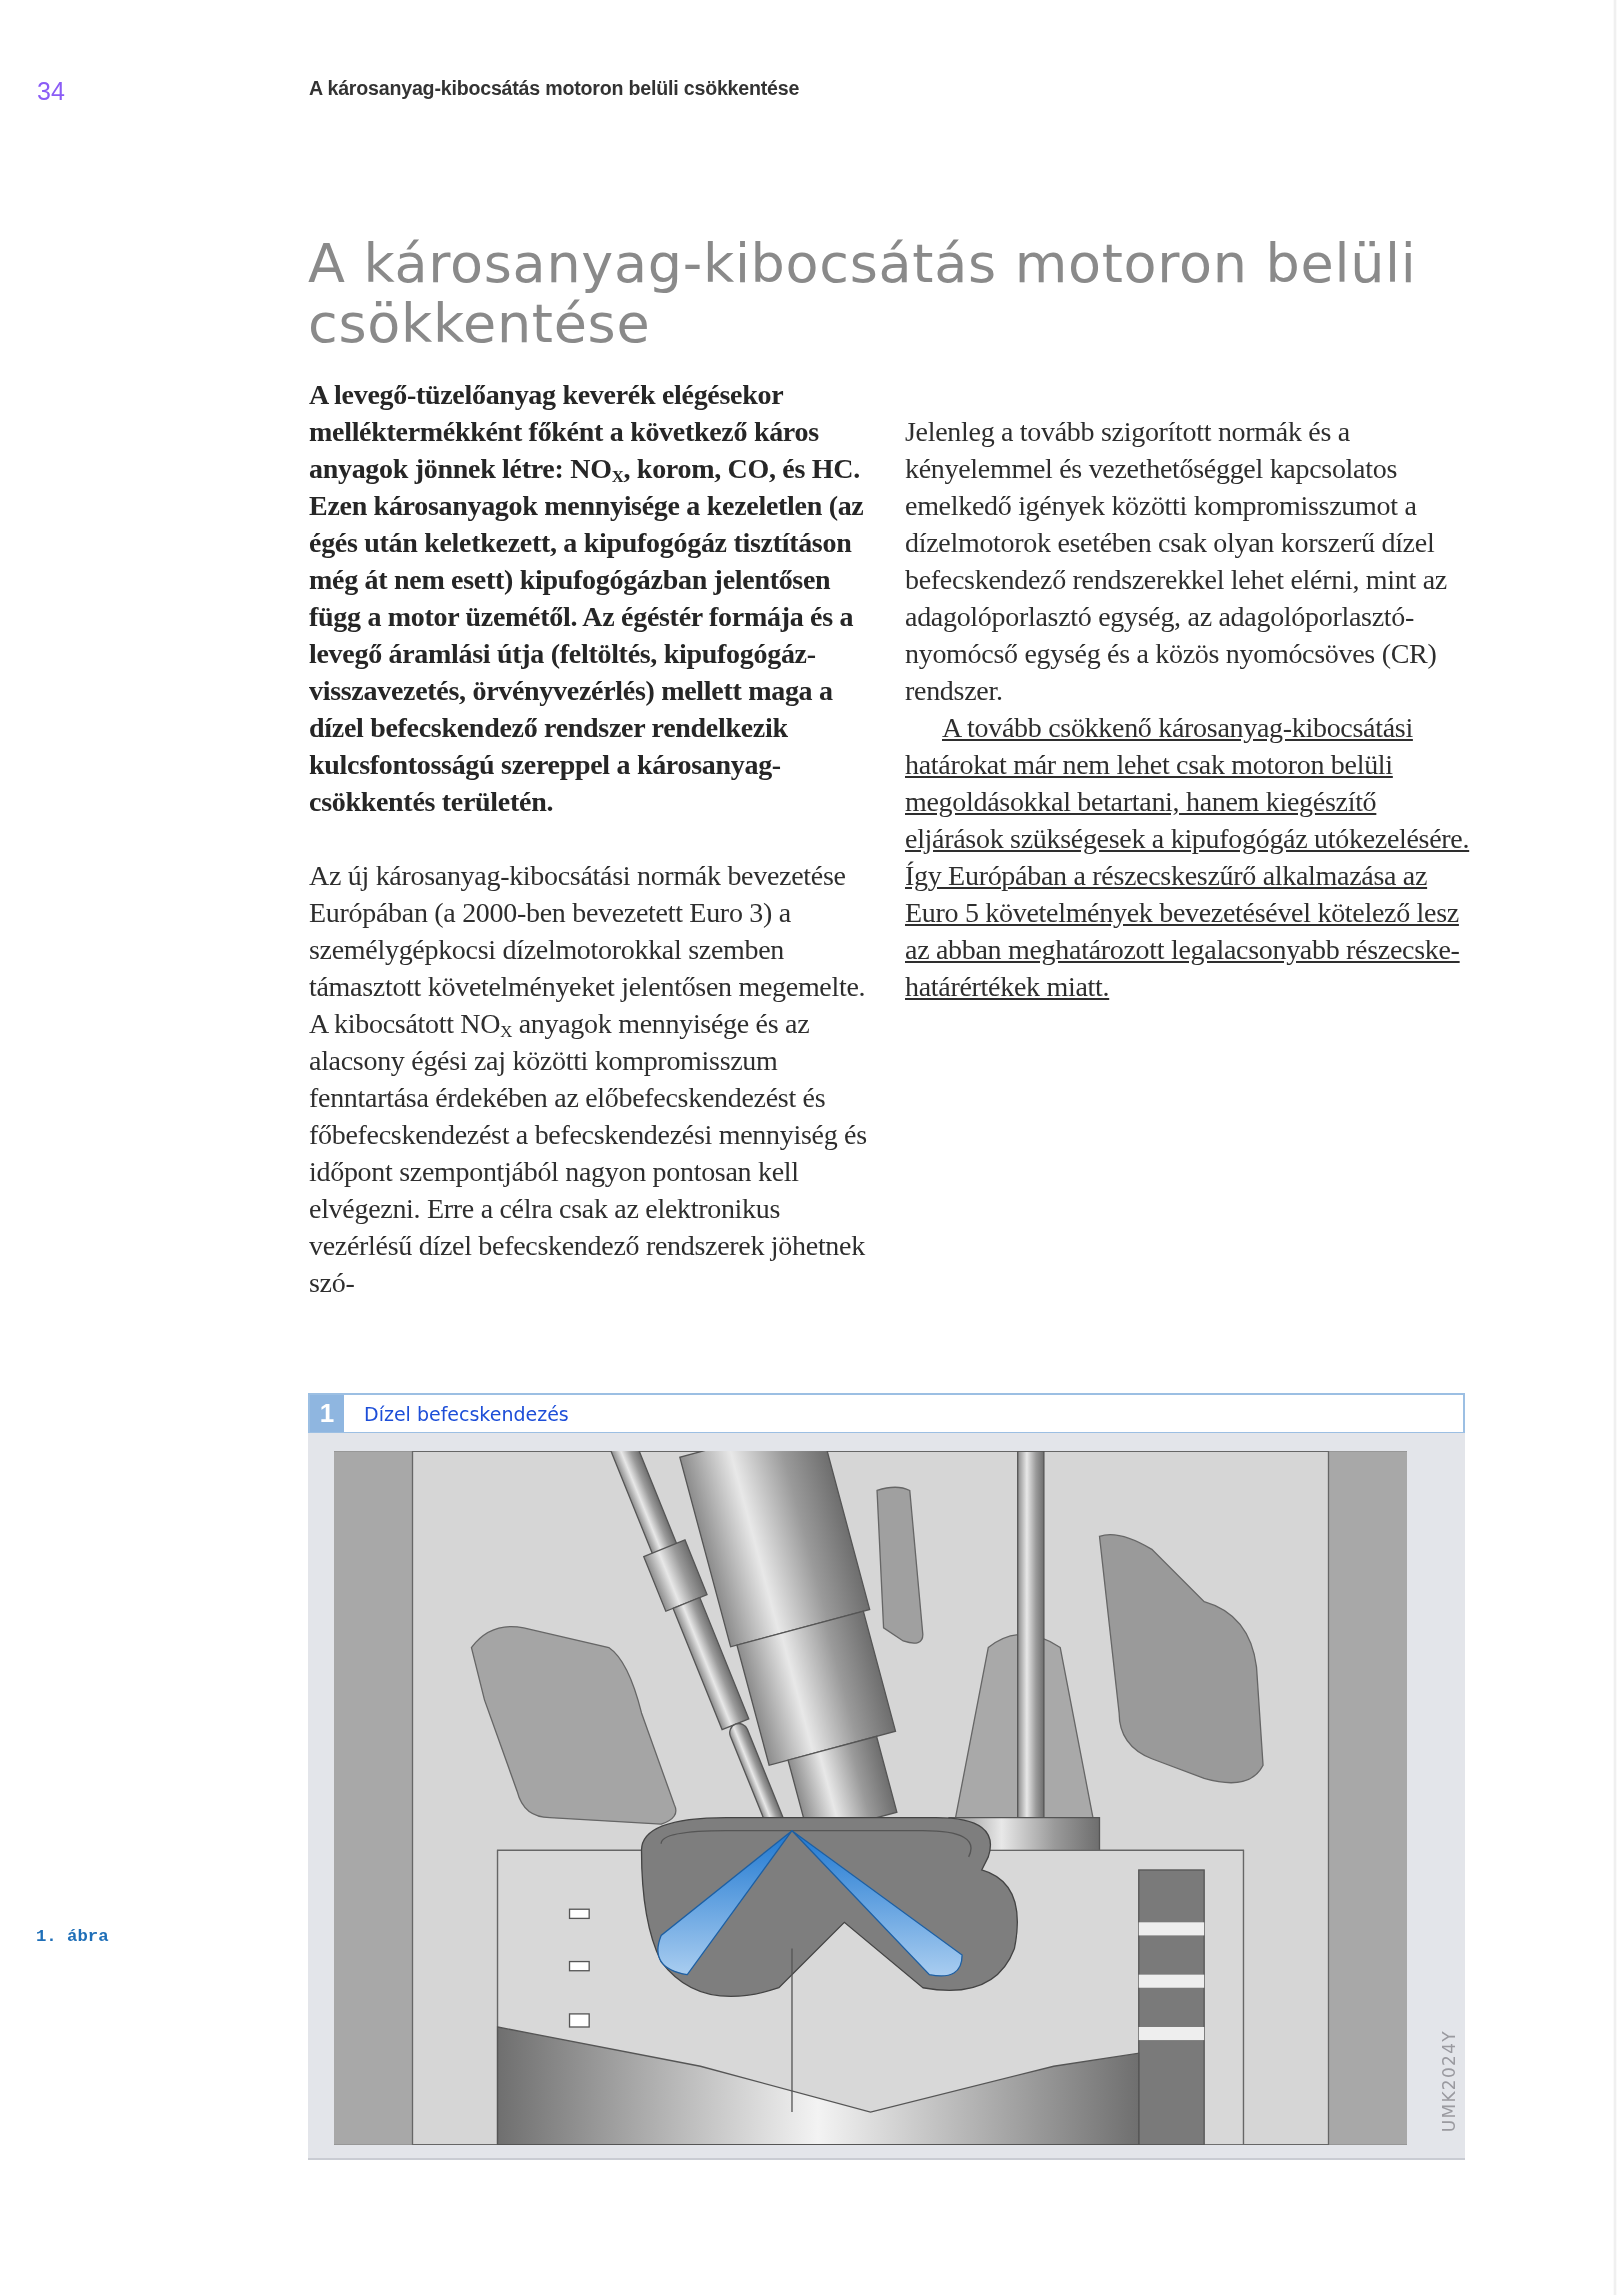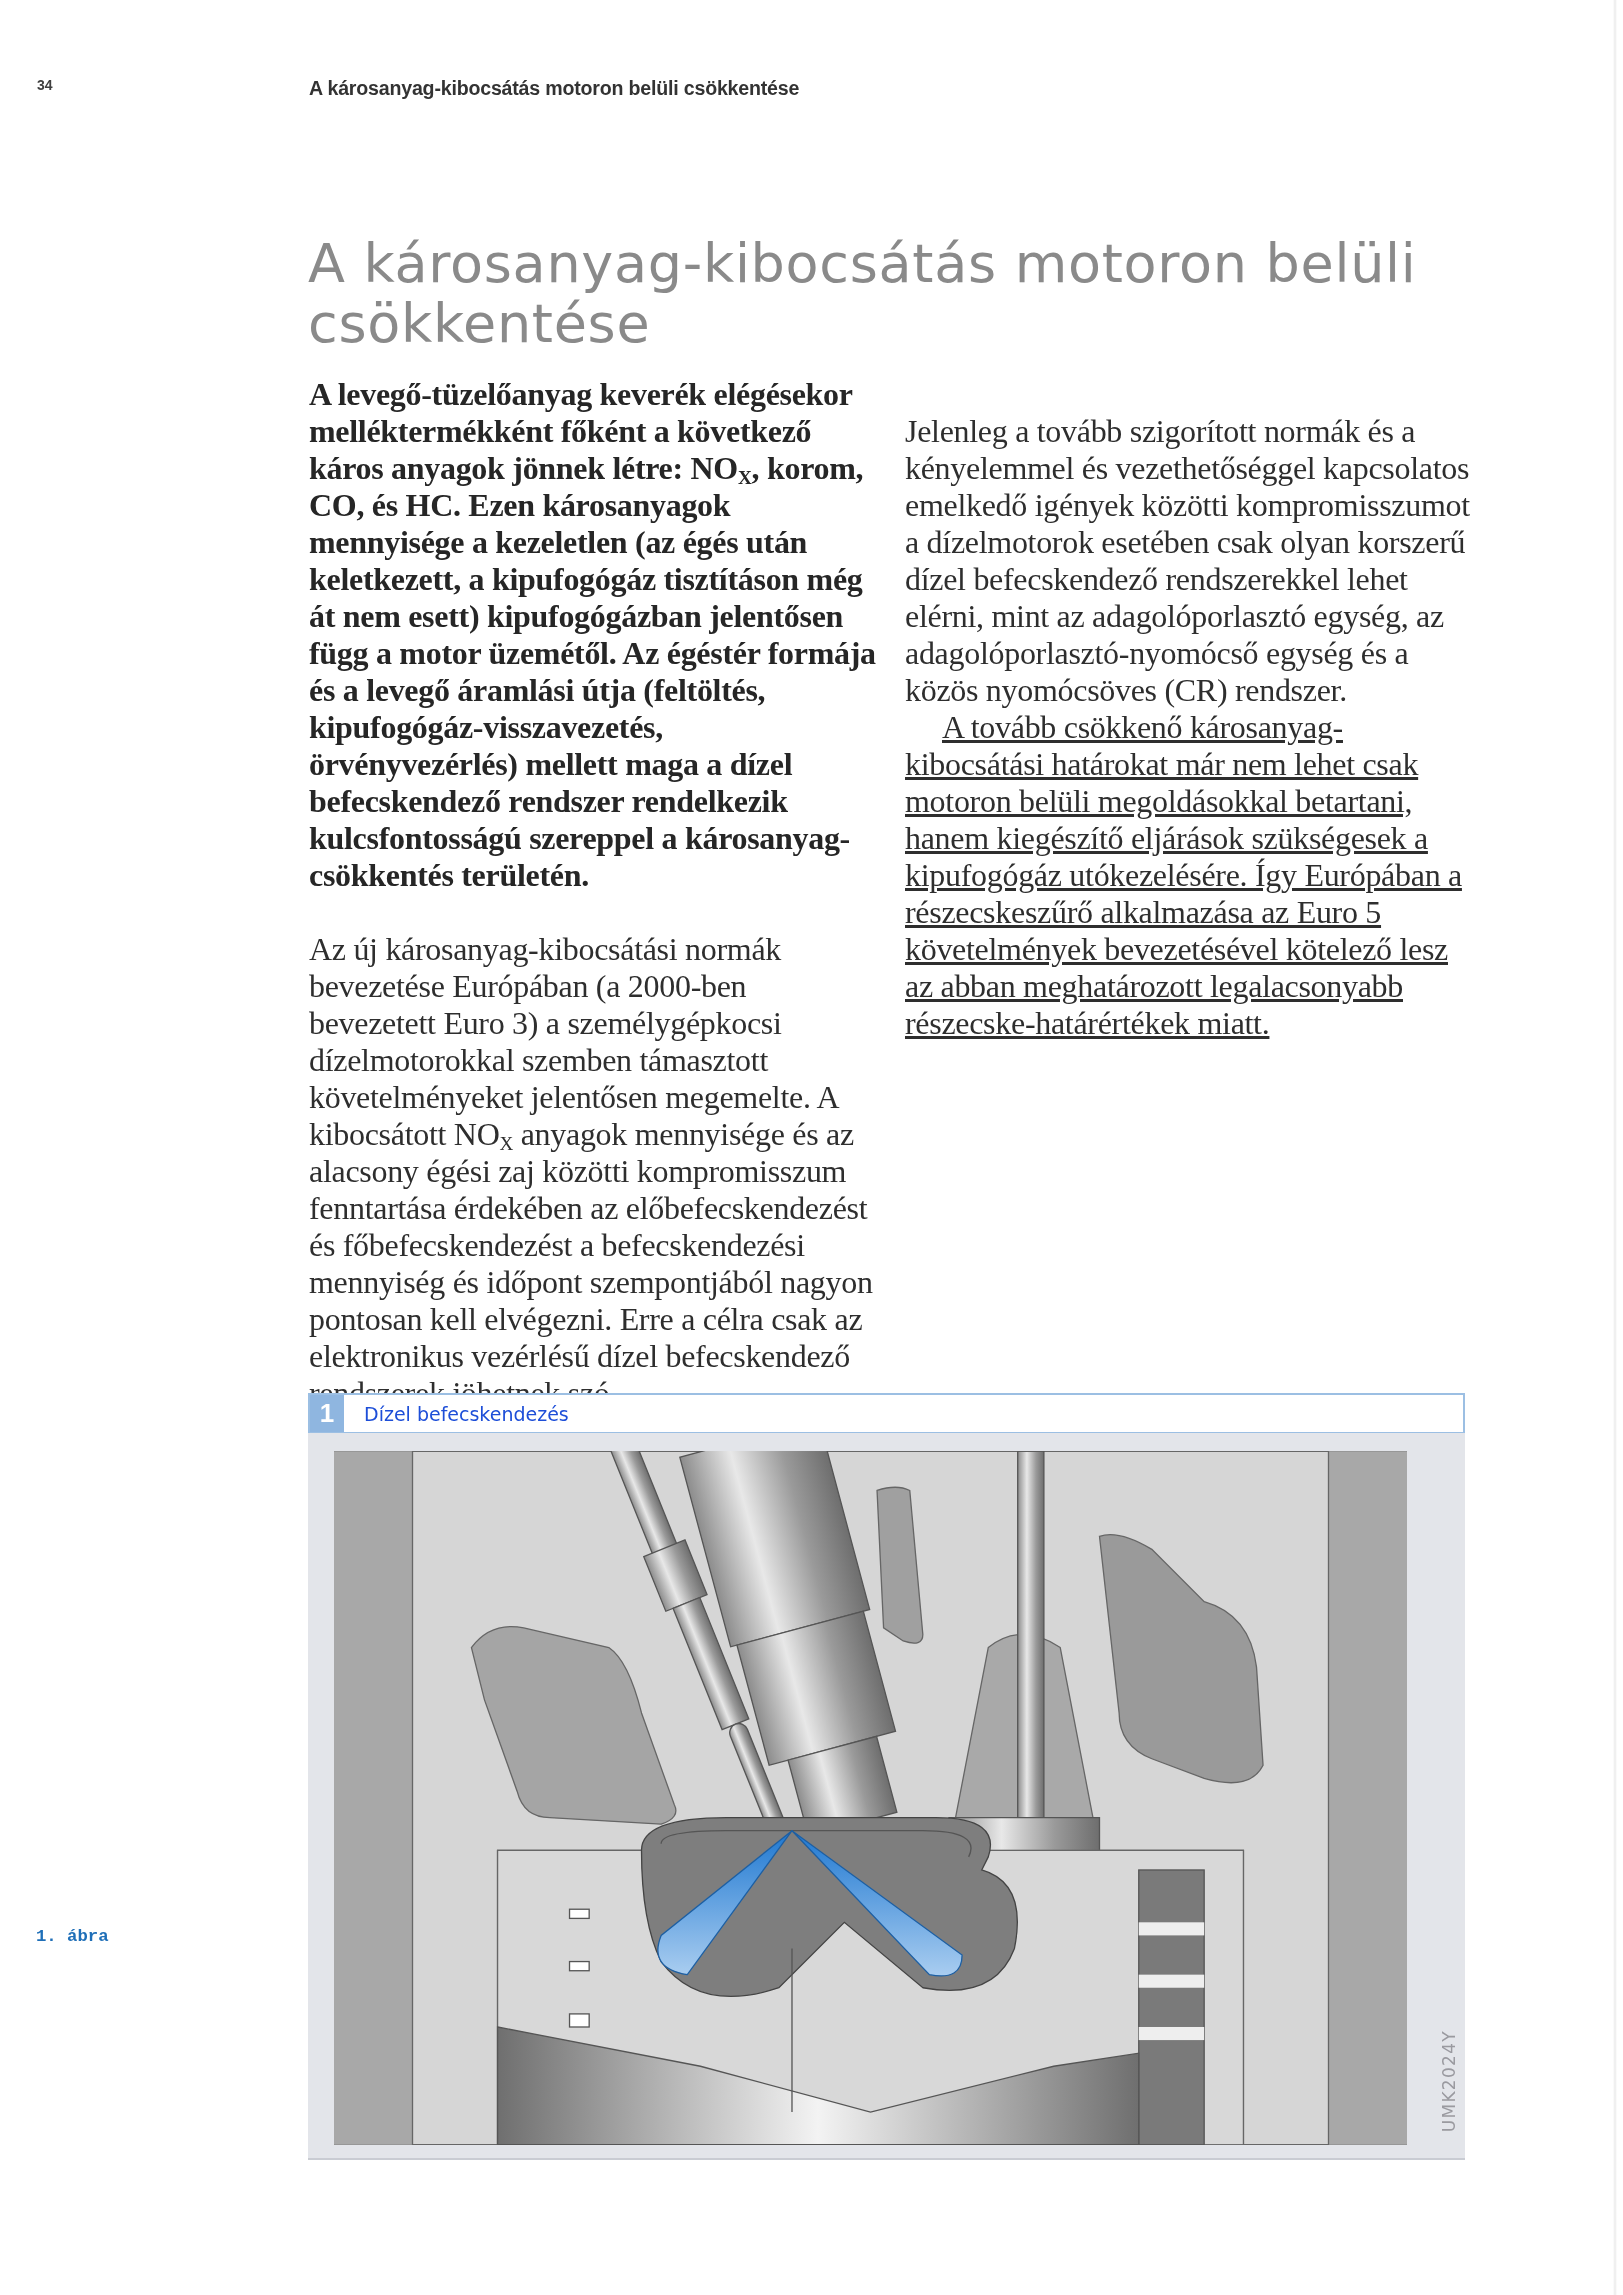--- a/index.html
+++ b/index.html
@@ -4,36 +4,36 @@
 <style>
   html, body { margin: 0; padding: 0; }
   body {
     width: 1623px; height: 2295px; position: relative; overflow: hidden;
     background: #ffffff; color: #2a2a2a;
     font-family: "Liberation Serif", "DejaVu Serif", serif;
   }
   .page-num {
     position: absolute; left: 37px; top: 77px;
     font-family: "Liberation Sans", "DejaVu Sans", sans-serif;
-    font-weight: bold; font-size: 14px; color: #404040;
+    font-weight: normal; font-size: 25px; color: #8b5cf6;
   }
   .running-header {
     position: absolute; left: 309px; top: 77px;
     font-family: "Liberation Sans", "DejaVu Sans", sans-serif;
     font-weight: bold; font-size: 19.6px; color: #333; letter-spacing: -0.2px;
   }
   .title {
     position: absolute; left: 308px; top: 234px; width: 1113px;
     font-family: "DejaVu Sans", "Liberation Sans", sans-serif;
     font-weight: normal; font-size: 54px; line-height: 60px; color: #8a8a8a;
     letter-spacing: 0.7px; margin: 0;
   }
   .col {
     position: absolute; top: 376px; width: 569px;
-    font-size: 32px; line-height: 37px; color: #2e2e2e;
+    font-size: 28px; line-height: 37px; color: #2e2e2e;
     letter-spacing: -0.3px;
   }
   .col-left { left: 309px; }
   .col-right { left: 905px; }
   .col p { margin: 0; }
   .lead { font-weight: bold; color: #262626; }
   .gap { height: 37px; }
   .indent { text-indent: 37px; text-decoration: underline; }
   sub { font-size: 0.6em; vertical-align: -0.25em; line-height: 0; }
 

